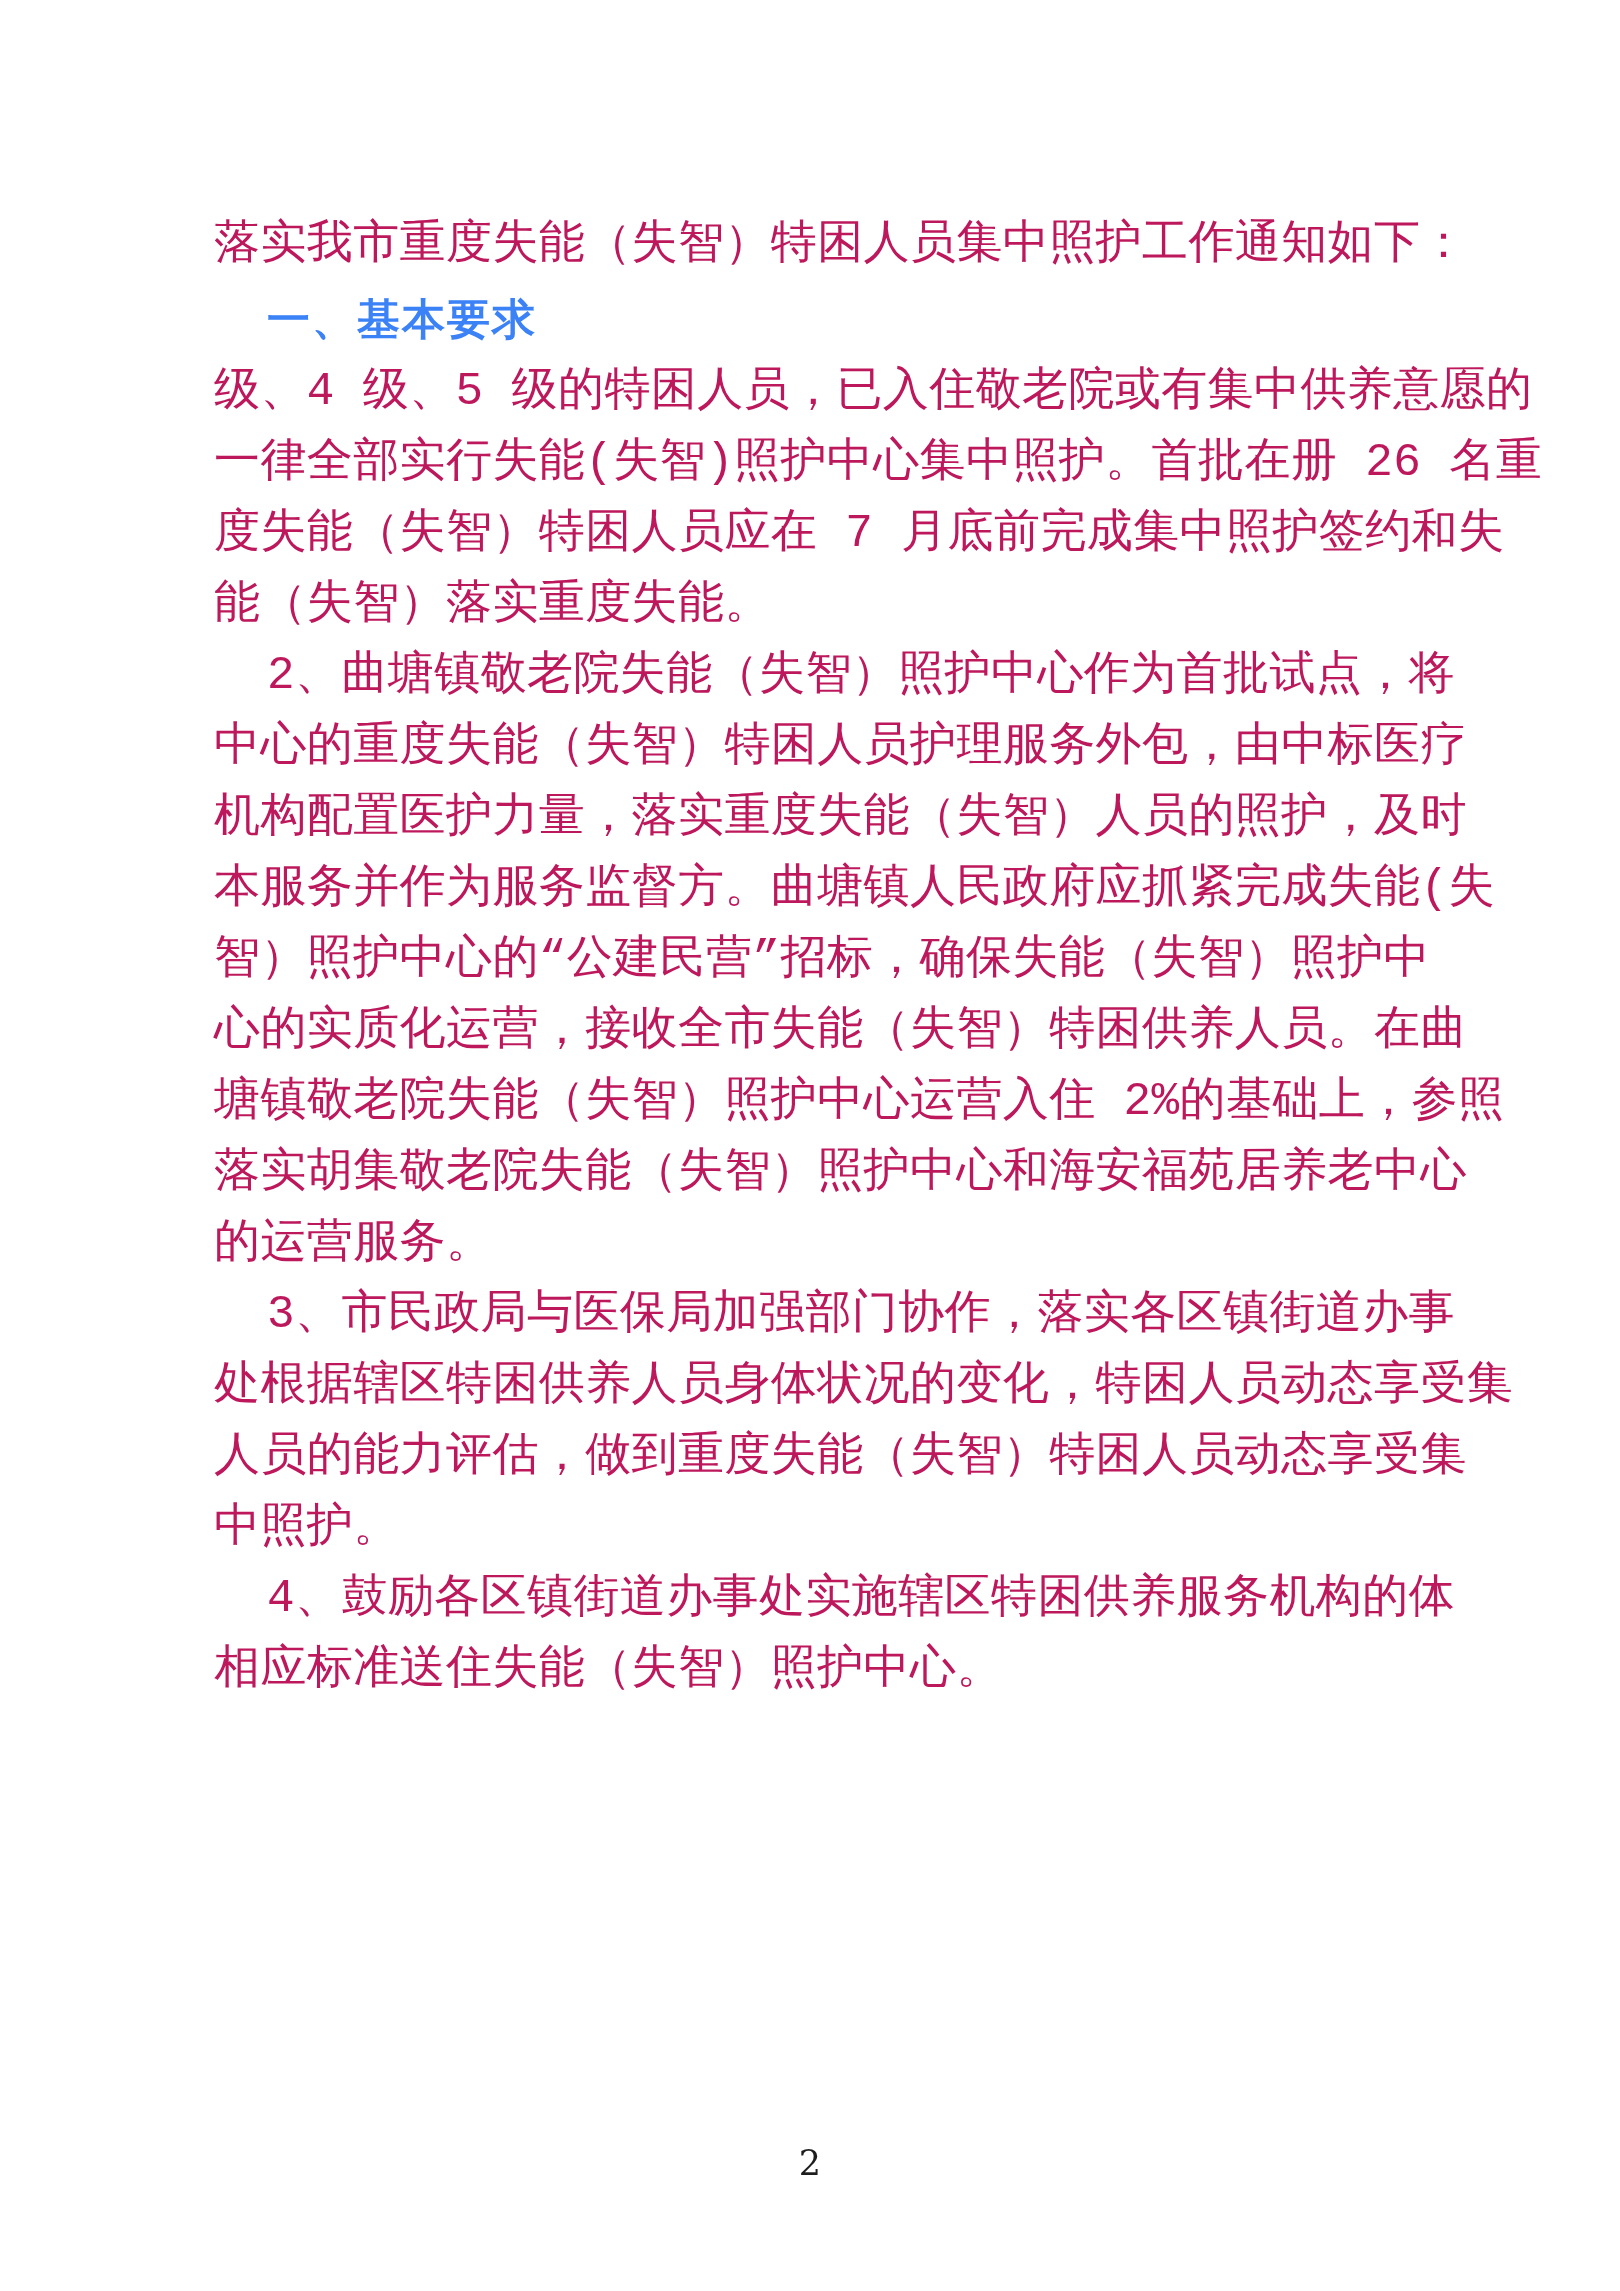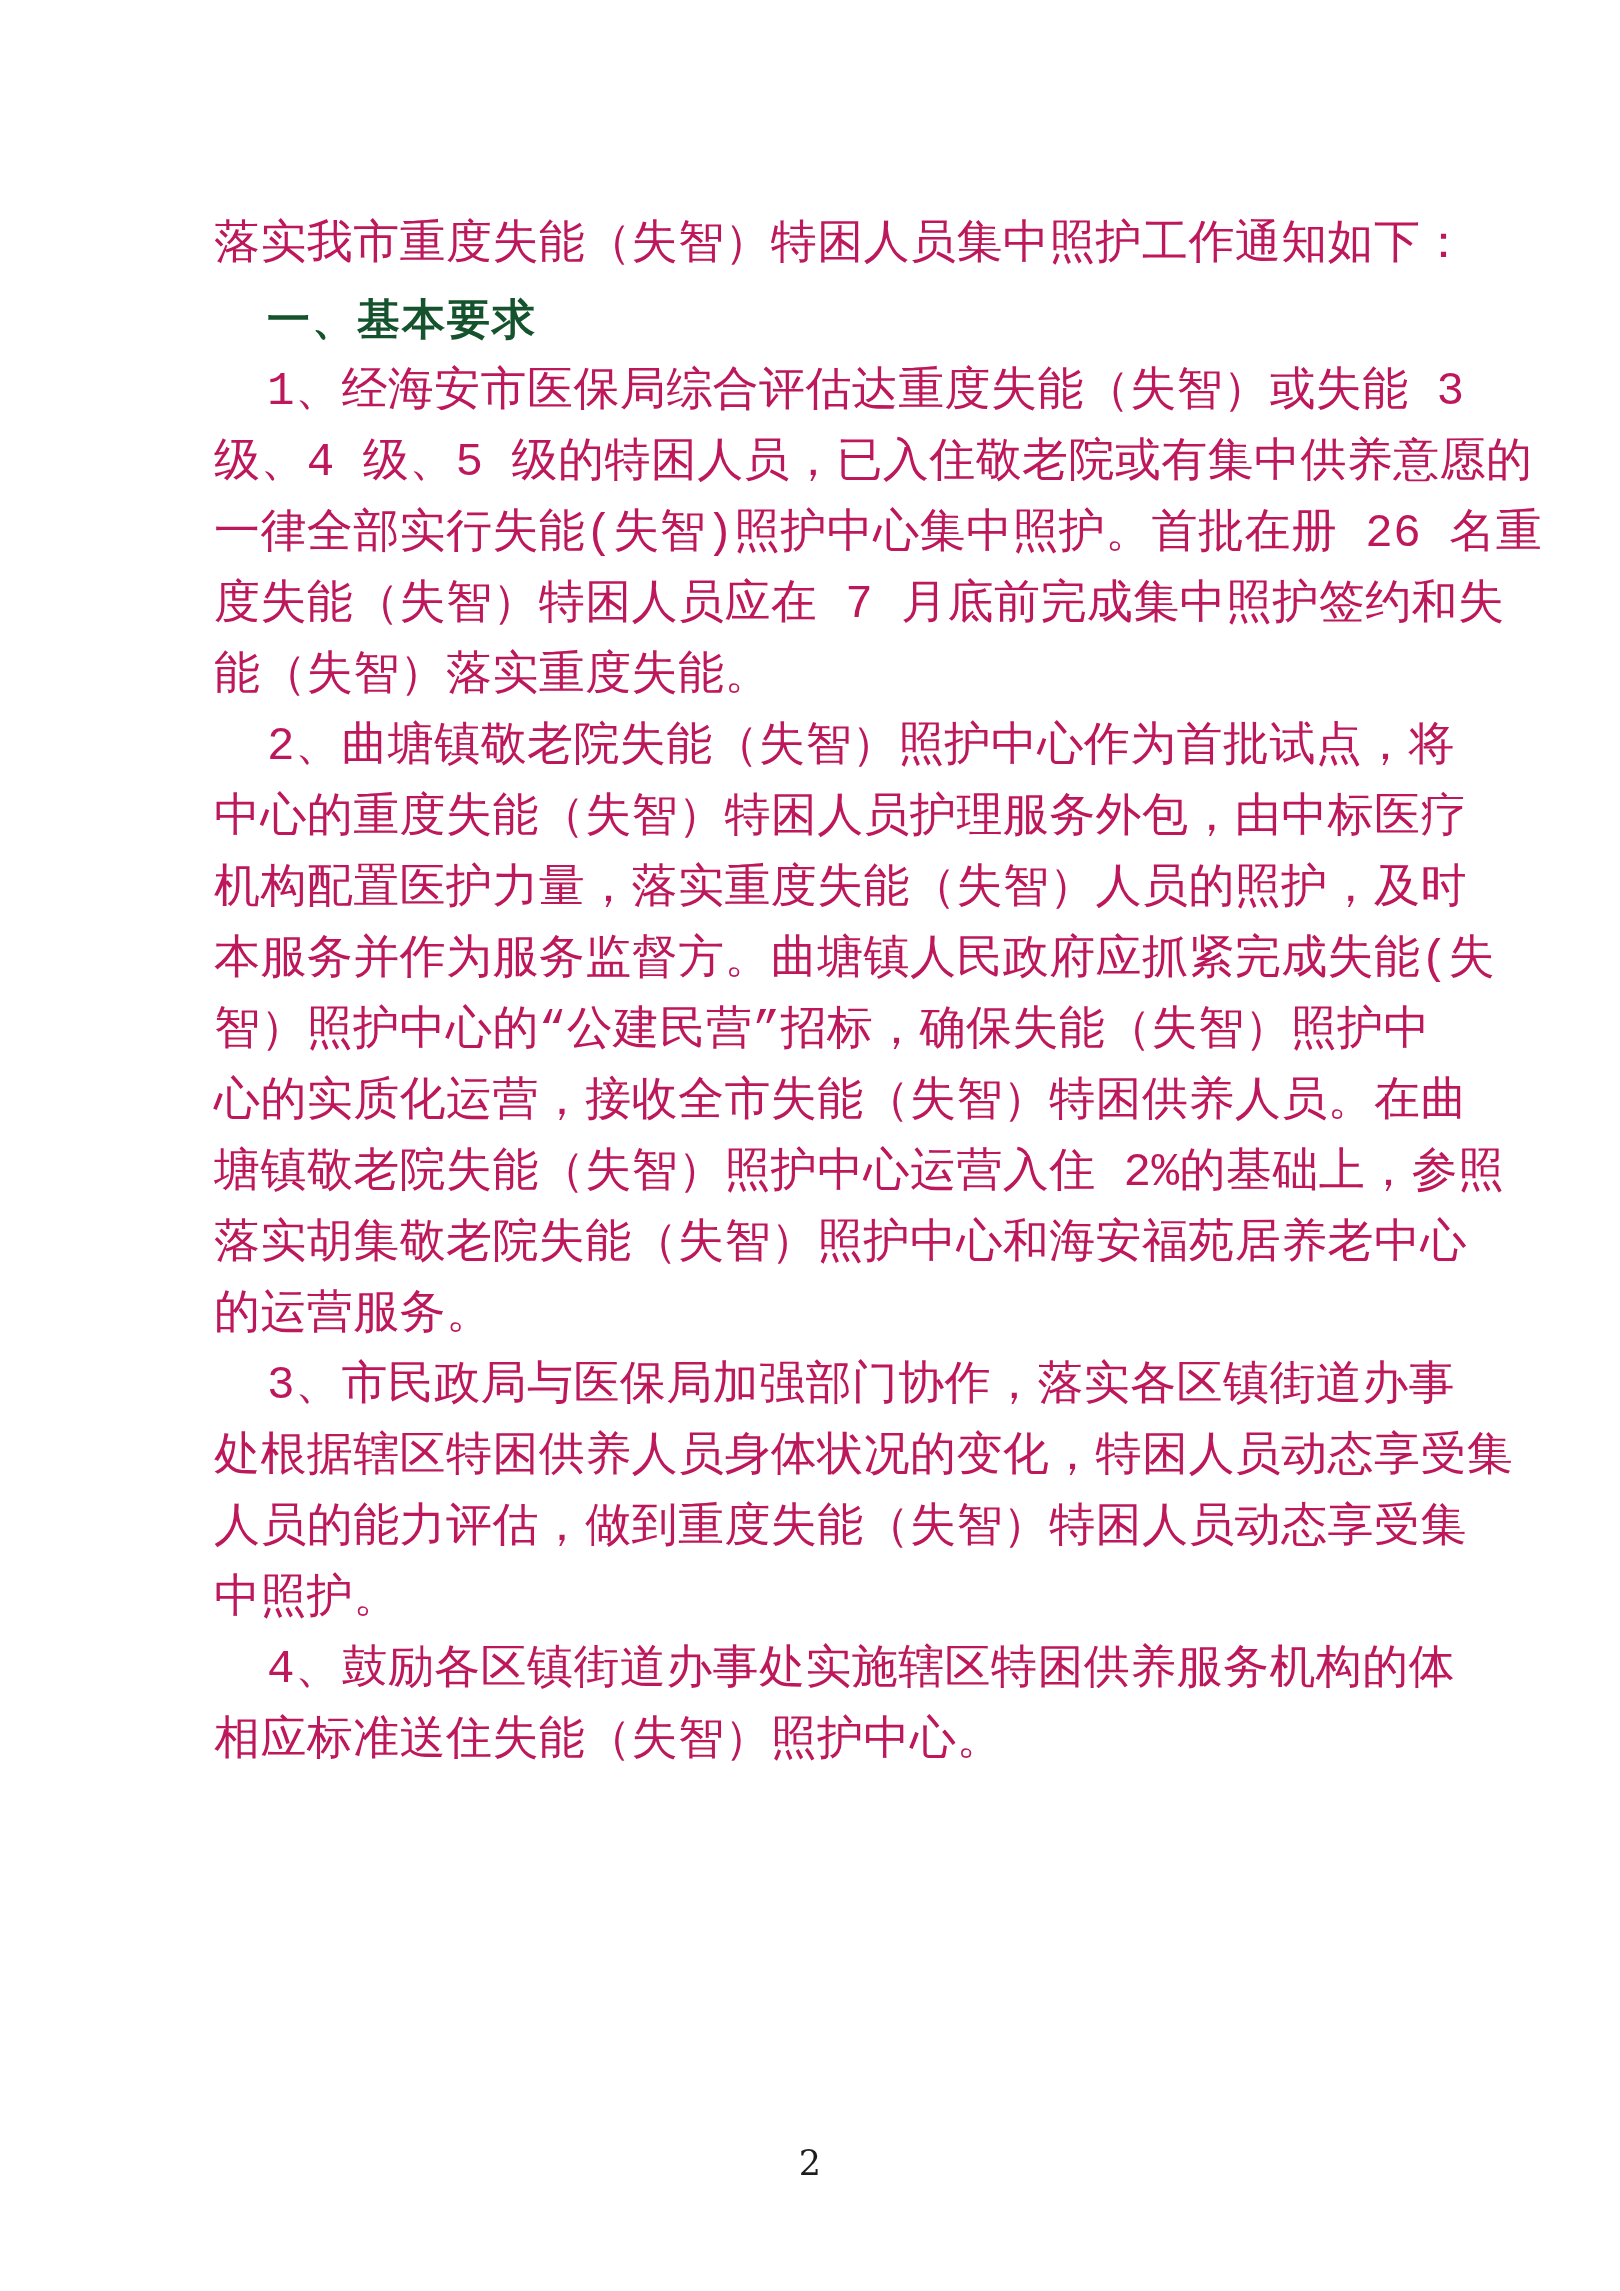--- a/index.html
+++ b/index.html
@@ -44,21 +44,21 @@
   }
   .line.indent {
     text-indent: 0;
     padding-left: 53px;
   }
   .heading {
     height: 76px;
     line-height: 76px;
     font-size: 43px;
     font-weight: bold;
-    color: #14532d;
+    color: #3b82f6;
     padding-left: 53px;
     letter-spacing: 2px;
     font-family: "DejaVu Sans", "Liberation Sans", sans-serif;
   }
   .page-number {
     position: absolute;
     left: 0;
     right: 0;
     top: 2143px;
     text-align: center;
@@ -72,21 +72,20 @@
 
 <div class="page">
 
   <div class="content">
 
     <div class="line">落实我市重度失能（失智）特困人员集中照护工作通知如下：</div>
 
     <div class="heading">一、基本要求</div>
 
     <div>
-      <div class="line indent">1、经海安市医保局综合评估达重度失能（失智）或失能 3</div>
       <div class="line">级、4 级、5 级的特困人员，已入住敬老院或有集中供养意愿的</div>
       <div class="line">一律全部实行失能(失智)照护中心集中照护。首批在册 26 名重</div>
       <div class="line">度失能（失智）特困人员应在 7 月底前完成集中照护签约和失</div>
       <div class="line">能（失智）落实重度失能。</div>
     </div>
 
     <div>
       <div class="line indent">2、曲塘镇敬老院失能（失智）照护中心作为首批试点，将</div>
       <div class="line">中心的重度失能（失智）特困人员护理服务外包，由中标医疗</div>
       <div class="line">机构配置医护力量，落实重度失能（失智）人员的照护，及时</div>

